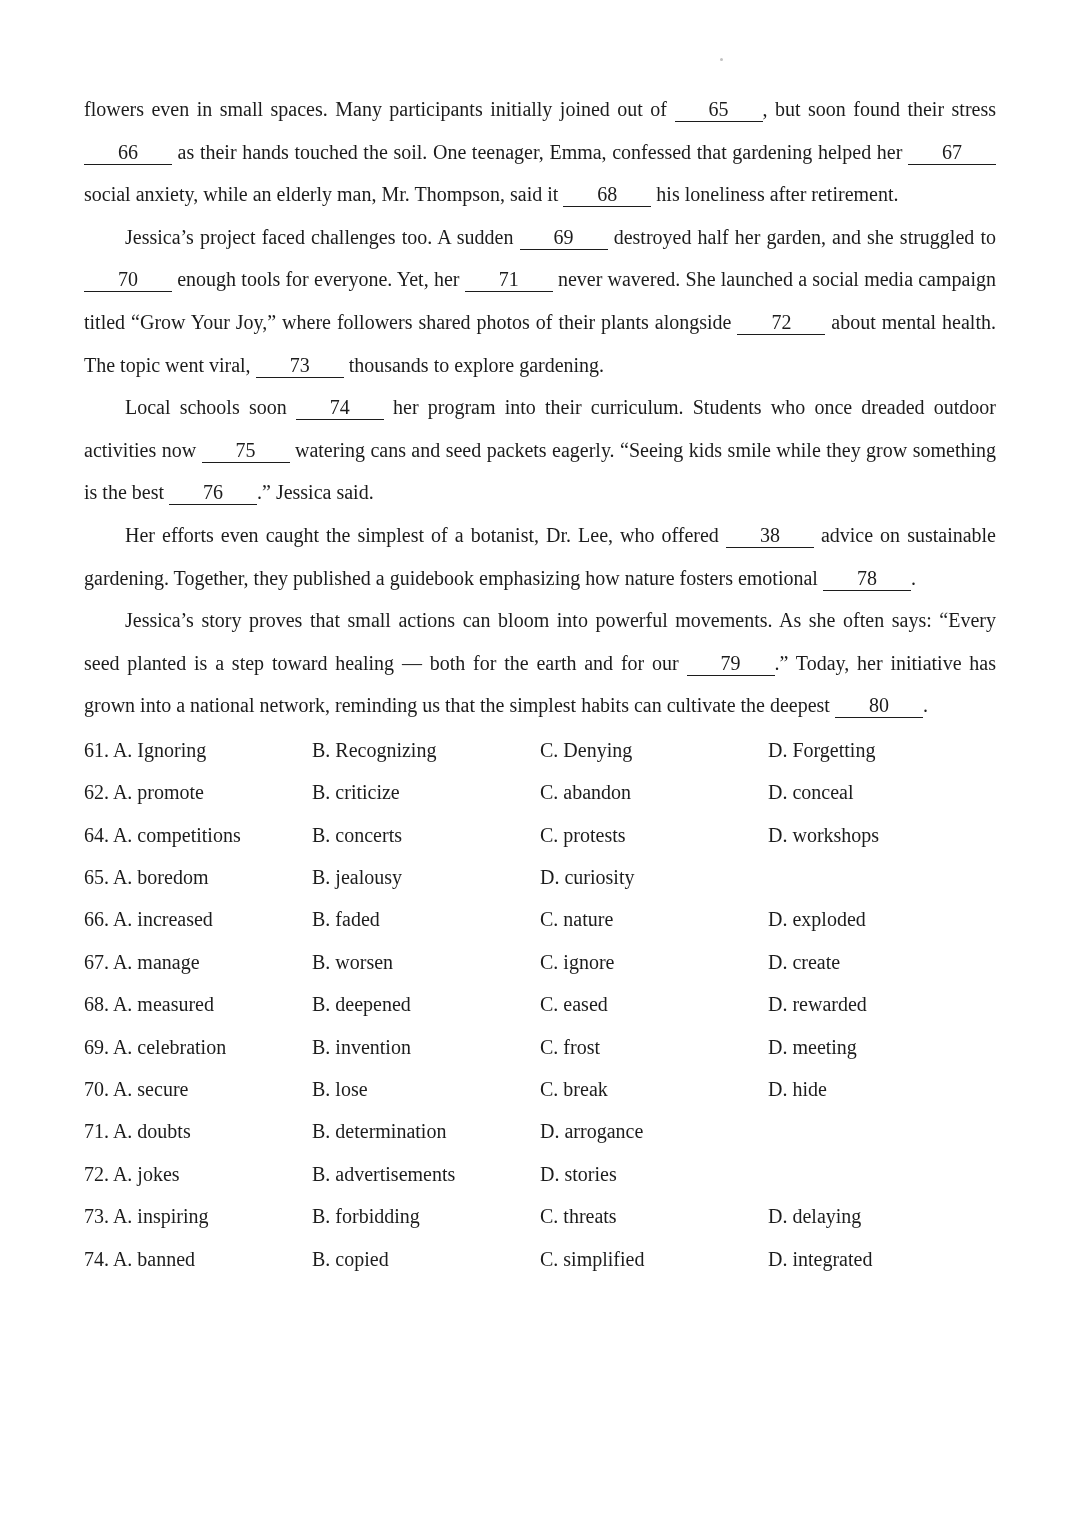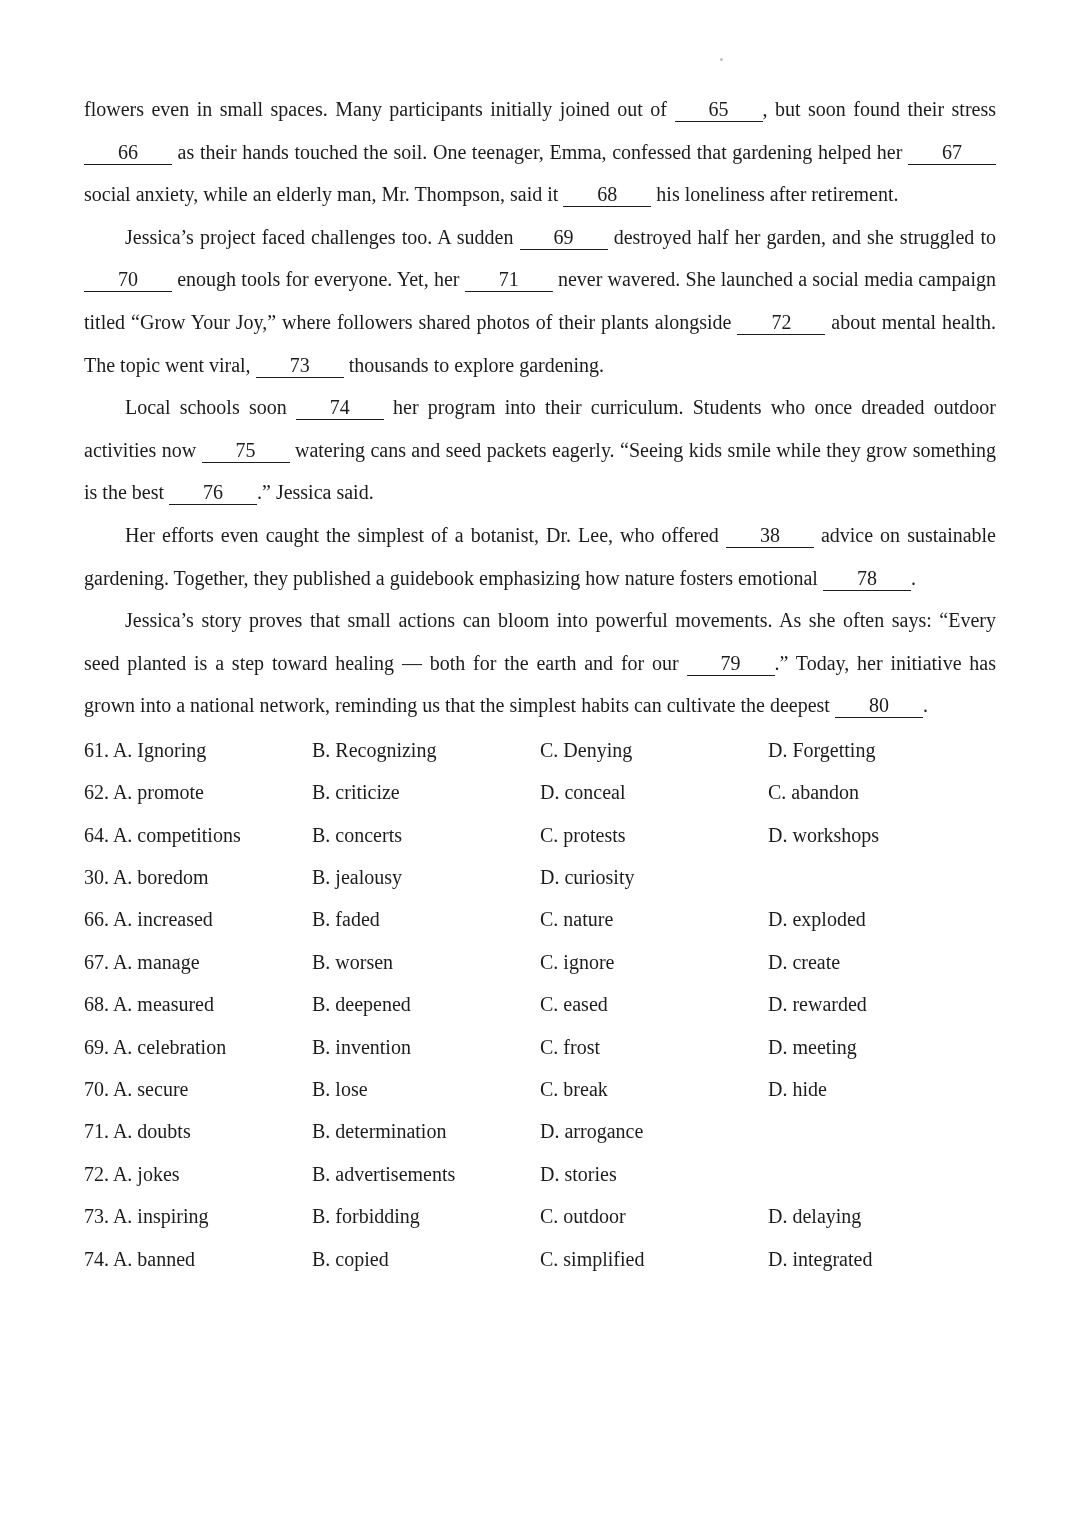--- a/index.html
+++ b/index.html
@@ -69,31 +69,31 @@
   <div class="options">
       <div class="option-row">
         <div class="option-cell">61. A. Ignoring</div>
         <div class="option-cell">B. Recognizing</div>
         <div class="option-cell">C. Denying</div>
         <div class="option-cell">D. Forgetting</div>
       </div>
       <div class="option-row">
         <div class="option-cell">62. A. promote</div>
         <div class="option-cell">B. criticize</div>
+        <div class="option-cell">C. abandon</div>
         <div class="option-cell">D. conceal</div>
-        <div class="option-cell">C. abandon</div>
       </div>
       <div class="option-row">
         <div class="option-cell">64. A. competitions</div>
         <div class="option-cell">B. concerts</div>
         <div class="option-cell">C. protests</div>
         <div class="option-cell">D. workshops</div>
       </div>
       <div class="option-row">
-        <div class="option-cell">30. A. boredom</div>
+        <div class="option-cell">65. A. boredom</div>
         <div class="option-cell">B. jealousy</div>
         <div class="option-cell">D. curiosity</div>
       </div>
       <div class="option-row">
         <div class="option-cell">66. A. increased</div>
         <div class="option-cell">B. faded</div>
         <div class="option-cell">C. nature</div>
         <div class="option-cell">D. exploded</div>
       </div>
       <div class="option-row">
@@ -126,21 +126,21 @@
         <div class="option-cell">D. arrogance</div>
       </div>
       <div class="option-row">
         <div class="option-cell">72. A. jokes</div>
         <div class="option-cell">B. advertisements</div>
         <div class="option-cell">D. stories</div>
       </div>
       <div class="option-row">
         <div class="option-cell">73. A. inspiring</div>
         <div class="option-cell">B. forbidding</div>
-        <div class="option-cell">C. outdoor</div>
+        <div class="option-cell">C. threats</div>
         <div class="option-cell">D. delaying</div>
       </div>
       <div class="option-row">
         <div class="option-cell">74. A. banned</div>
         <div class="option-cell">B. copied</div>
         <div class="option-cell">C. simplified</div>
         <div class="option-cell">D. integrated</div>
       </div>
     </div>
 </div>

